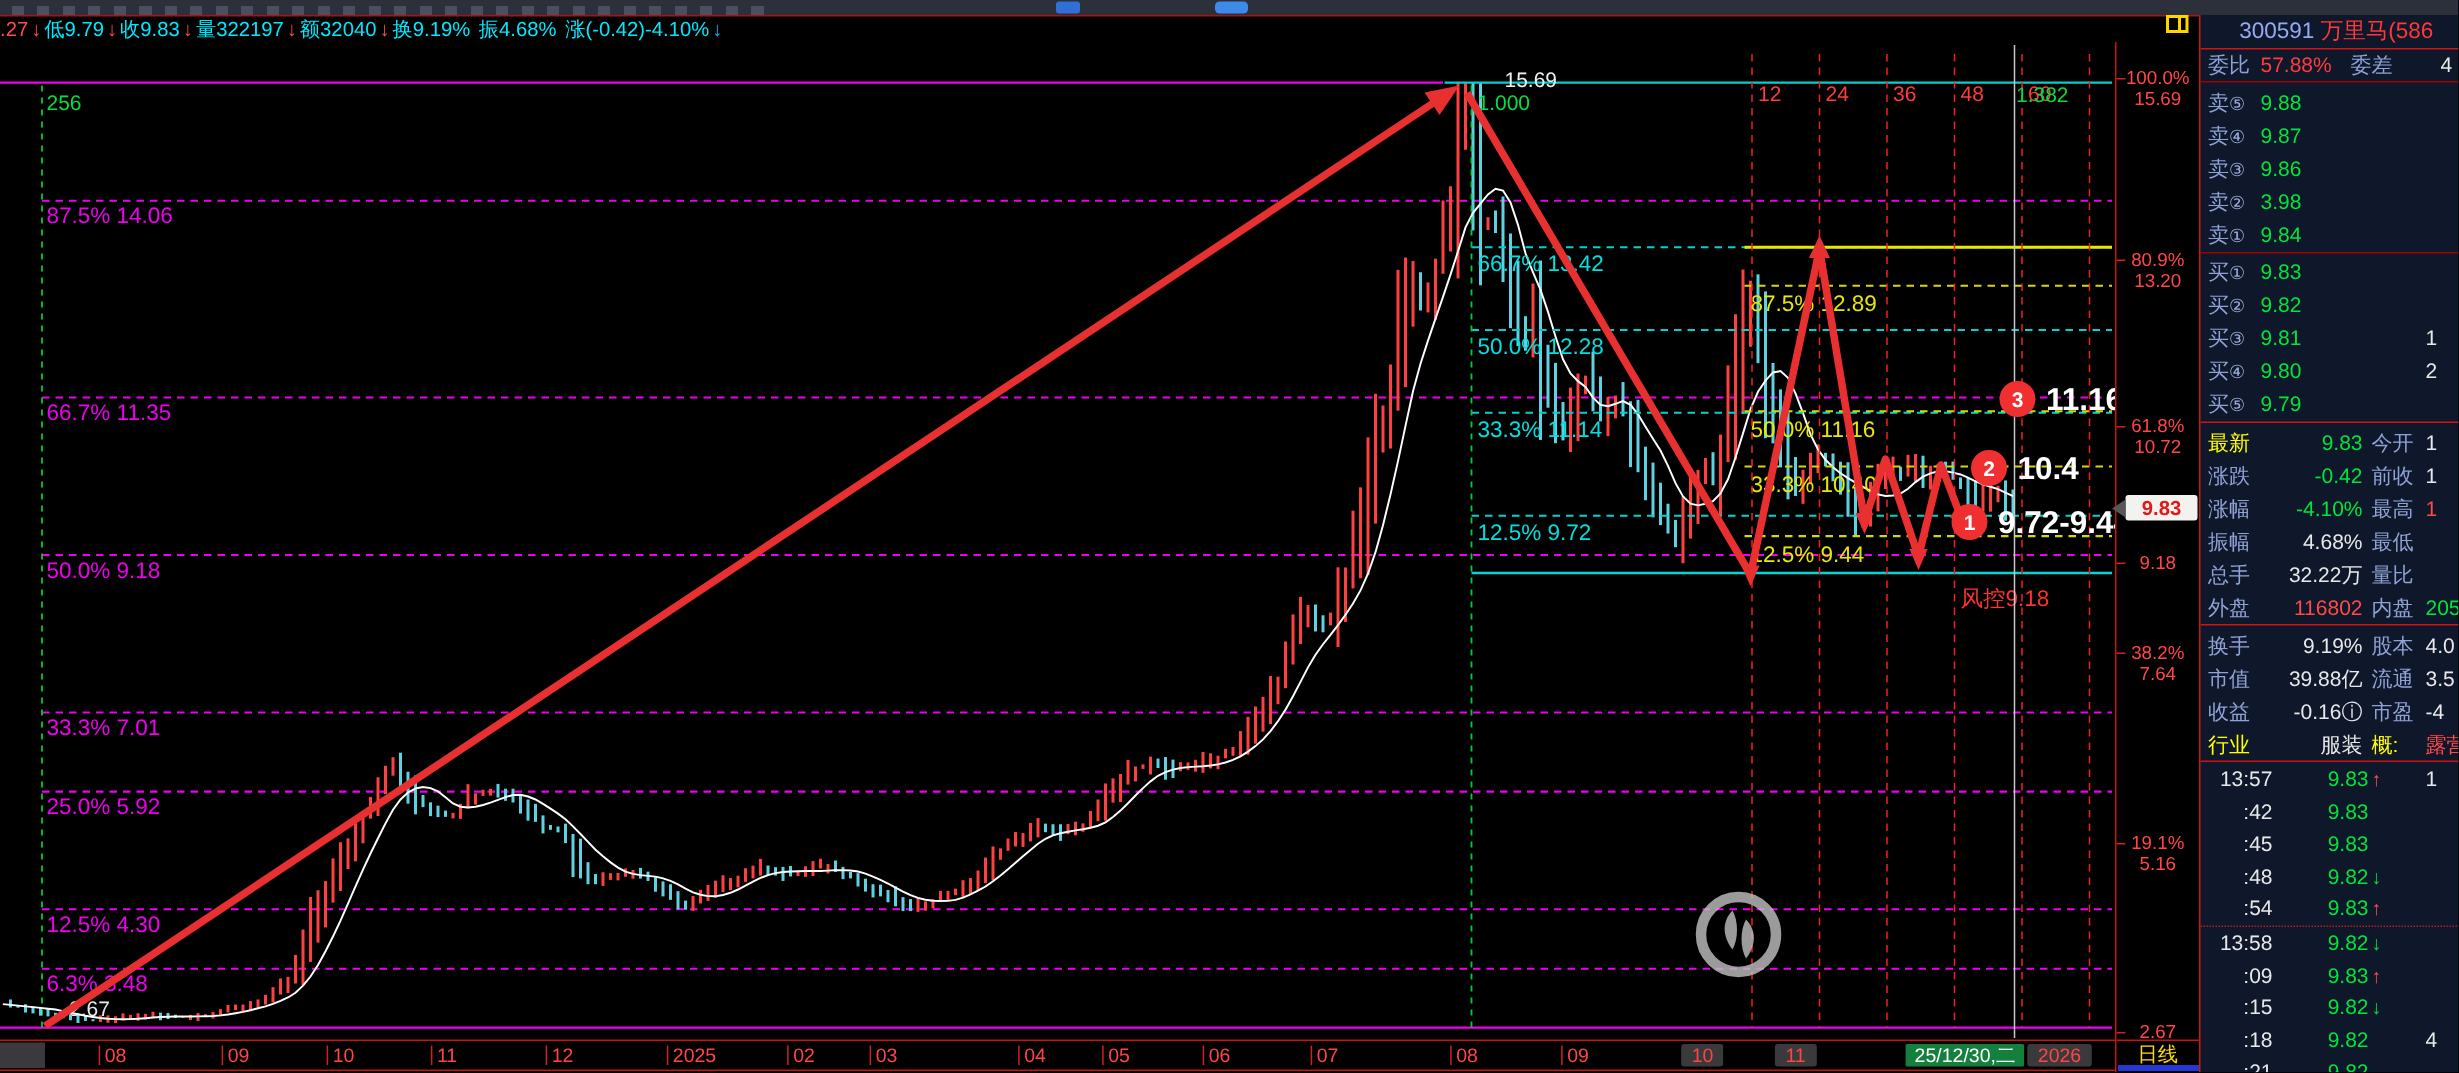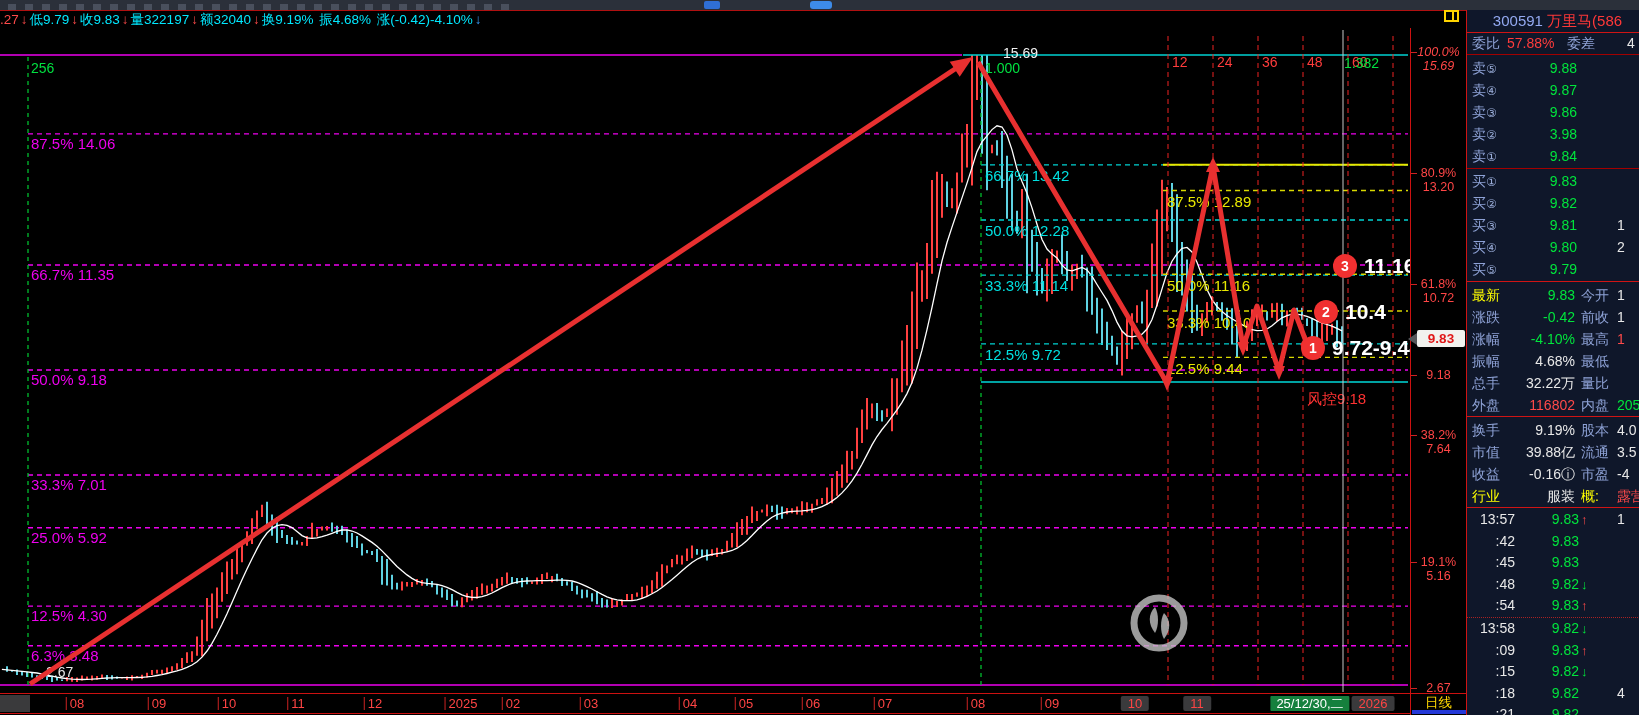--- a/index.html
+++ b/index.html
@@ -43,21 +43,21 @@
   #win-icon{position:absolute;left:1444px;top:10px;width:15px;height:12px;border:2px solid #ffd400;box-sizing:border-box;}
   #win-icon i{position:absolute;left:55%;top:0;width:2px;height:100%;background:#ffd400;}
   
   #panel{position:absolute;left:1466px;top:10px;width:182px;height:705px;background:#0f172a;
          border-left:1px solid #d01414;box-sizing:border-box;overflow:hidden;font-size:14px;}
   .p-div{position:absolute;left:0;width:100%;height:1px;background:#a30000;}
   .p-div.dot{background:none;border-top:1px dotted #aa2222;}
   .p-row{position:absolute;left:0;width:100%;height:22px;line-height:22px;white-space:nowrap;}
   .ob-side{position:absolute;left:5px;color:#8ea2d6;}
   .ob-num{font-size:12px;color:#9aadd9;}
-  .ob-price{position:absolute;left:40px;width:70px;text-align:right;color:#00e53c;}
+  .ob-price{position:absolute;left:40px;width:70px;color:#00e53c;}
   .ob-vol{position:absolute;left:150px;color:#e8e8e8;}
   .q-l{position:absolute;left:5px;color:#8ea2d6;}
   .q-v{position:absolute;left:38px;width:70px;text-align:right;}
   .q-l2{position:absolute;left:114px;color:#8ea2d6;}
   .q-v2{position:absolute;left:150px;}
   .t-time{position:absolute;left:0;width:48px;text-align:right;color:#e8e8e8;}
   .t-price{position:absolute;left:54px;width:58px;text-align:right;color:#00e53c;}
   .t-arrow{position:absolute;left:114px;font-size:13px;}
   .t-vol{position:absolute;left:150px;color:#e8e8e8;}
   #panel-header{position:absolute;left:0;top:1px;width:100%;height:20px;line-height:20px;
@@ -449,21 +449,21 @@
         <span>11</span>
       </div>
       <div class="ax-label" style="left: 373px;">
         <span class="tick"></span>
         <span>12</span>
       </div>
       <div class="ax-label" style="left: 461px;">
         <span class="tick"></span>
         <span>2025</span>
       </div>
-      <div class="ax-label" style="left: 511px;">
+      <div class="ax-label" style="left: 534px;">
         <span class="tick"></span>
         <span>02</span>
       </div>
       <div class="ax-label" style="left: 589px;">
         <span class="tick"></span>
         <span>03</span>
       </div>
       <div class="ax-label" style="left: 688px;">
         <span class="tick"></span>
         <span>04</span>
@@ -498,21 +498,21 @@
         <span>25/12/30,二</span>
       </div>
       <div class="ax-label boxed" style="left: 1373px; align-items: center;">
         <span>2026</span>
       </div>
     </div>
   <div id="axis-bottom-line"></div>
   <div id="bl-box"></div>
 
   <div id="scale-col">
-      <div class="sc-item" style="top: 17px; font-style: italic;">100.0%<br>15.69</div>
+      <div class="sc-item" style="top: 17px;">100.0%<br>15.69</div>
       <div class="sc-tick" style="top: 24px;"></div>
       <div class="sc-item" style="top: 138px;">80.9%<br>13.20</div>
       <div class="sc-tick" style="top: 145px;"></div>
       <div class="sc-item" style="top: 249px;">61.8%<br>10.72</div>
       <div class="sc-tick" style="top: 256px;"></div>
       <div class="sc-item" style="top: 340px;">9.18</div>
       <div class="sc-tick" style="top: 347px;"></div>
       <div class="sc-item" style="top: 400px;">38.2%<br>7.64</div>
       <div class="sc-tick" style="top: 407px;"></div>
       <div class="sc-item" style="top: 527px;">19.1%<br>5.16</div>

